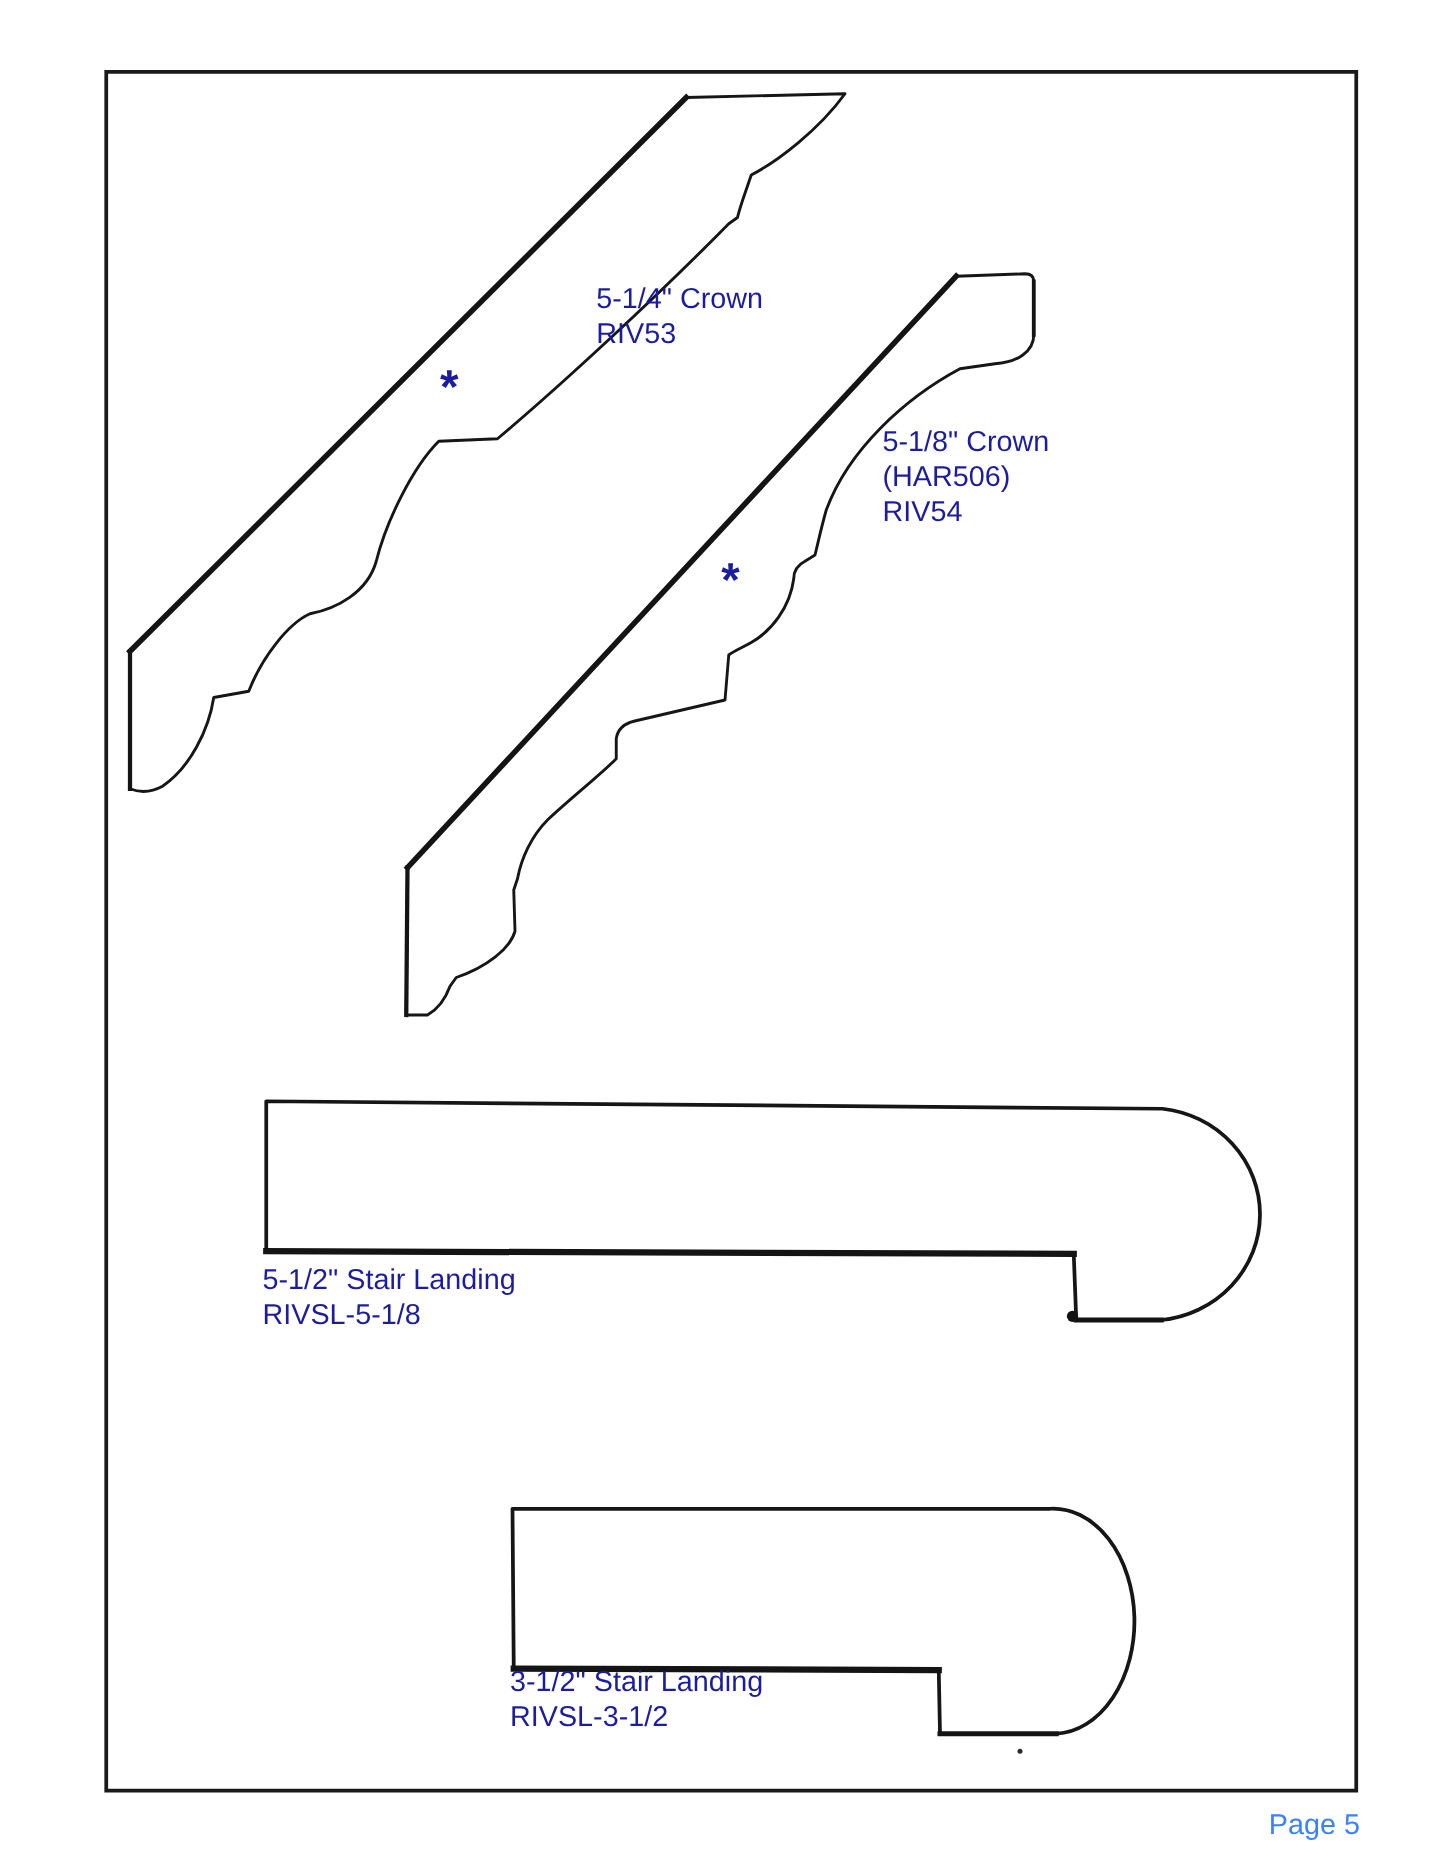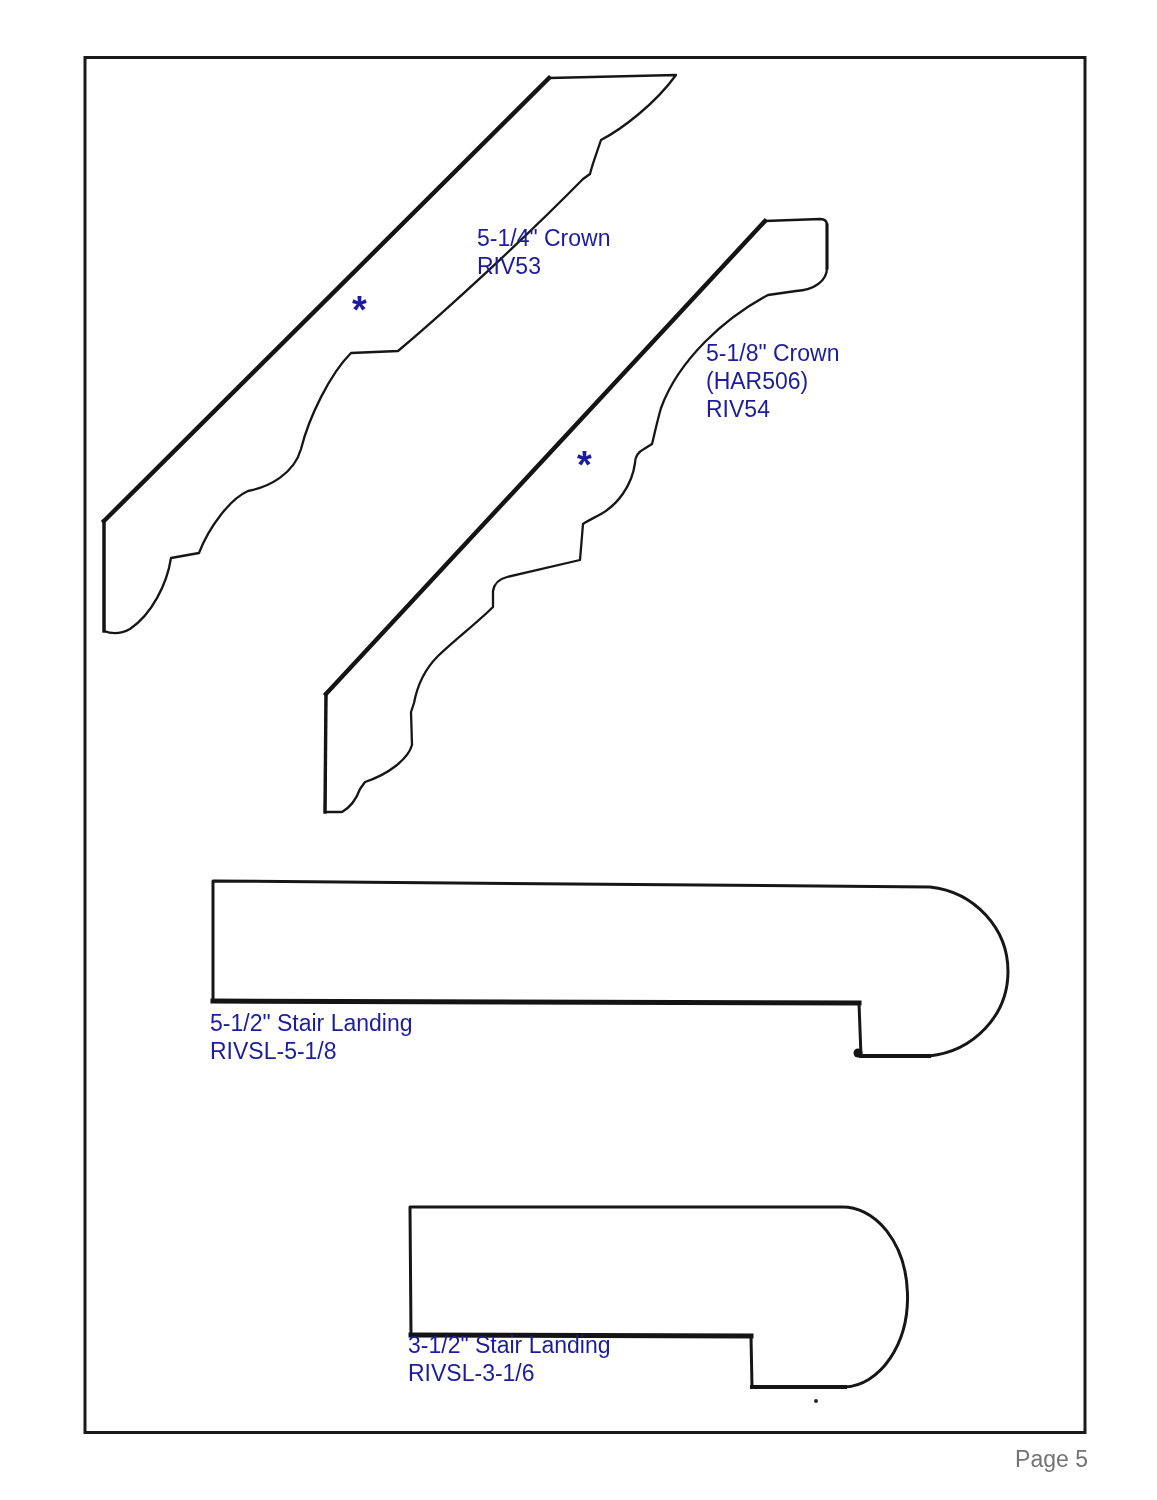--- a/index.html
+++ b/index.html
@@ -23,21 +23,21 @@
     position:absolute;
     color:#1c1c9e;
     font-size:38px;
     font-weight:bold;
     line-height:38px;
   }
   .page-number{
     position:absolute;
     right:69px;
     top:1446px;
-    color:#737373;
+    color:#3b82f6;
     font-size:23px;
   }
 </style>
 </head>
 <body>
 
 <div class="page">
 
   <svg class="drawing" width="1157" height="1500" viewBox="0 0 1157 1500">
 
@@ -128,18 +128,18 @@
     <div>RIV54</div>
   </div>
 
   <div class="label" style="left:210px;top:1009px;">
     <div>5-1/2" Stair Landing</div>
     <div>RIVSL-5-1/8</div>
   </div>
 
   <div class="label" style="left:408px;top:1331px;">
     <div>3-1/2" Stair Landing</div>
-    <div>RIVSL-3-1/6</div>
+    <div>RIVSL-3-1/2</div>
   </div>
 
   <div class="page-number">Page 5</div>
 
 </div>
 
 </body></html>

